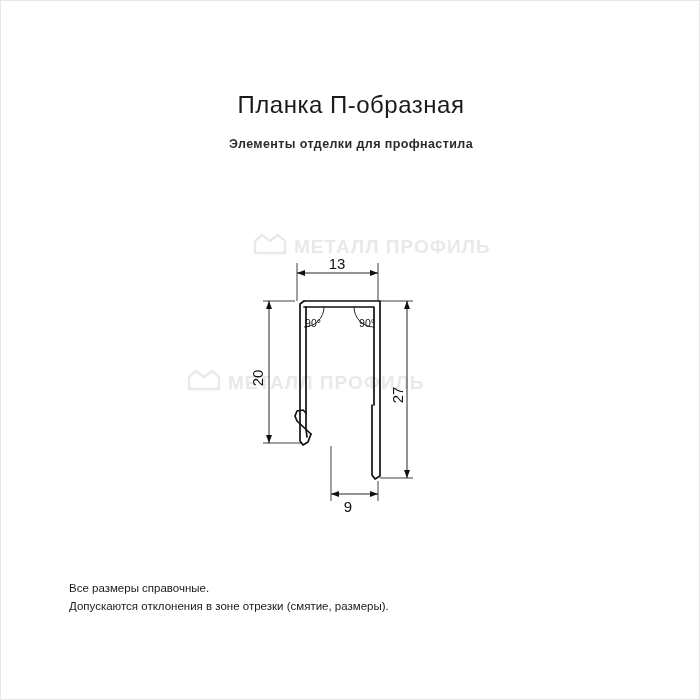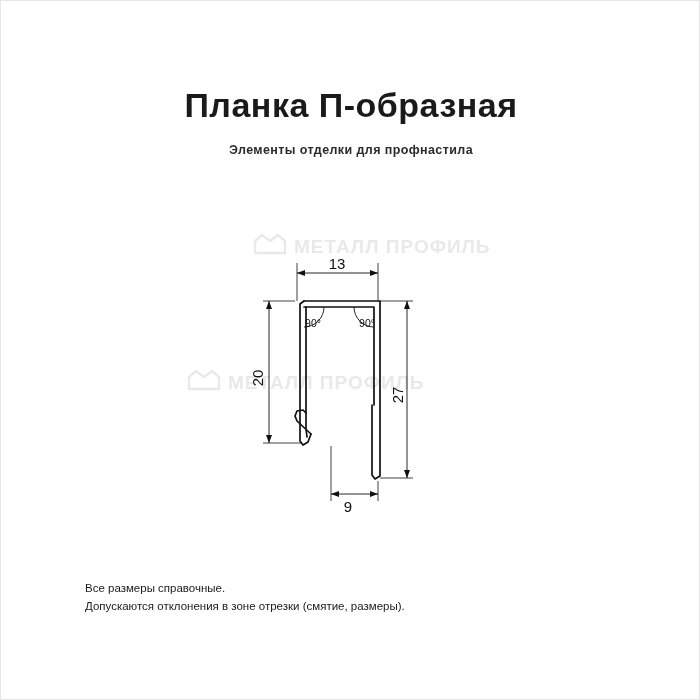--- a/index.html
+++ b/index.html
@@ -22,33 +22,33 @@
     box-sizing: border-box;
   }
   .title-block {
     position: absolute;
     top: 88px;
     left: 0;
     width: 700px;
     text-align: center;
   }
   .title-line-1 {
-    font-size: 34px;
-    font-weight: bold;
+    font-size: 24px;
+    font-weight: normal;
     letter-spacing: 0.5px;
     line-height: 32px;
   }
   .title-line-2 {
     font-size: 26px;
     font-weight: bold;
     letter-spacing: 0.5px;
     line-height: 32px;
   }
   .subtitle {
-    margin-top: 22px;
+    margin-top: 16px;
     font-size: 12.5px;
     font-weight: bold;
     letter-spacing: 0.4px;
     color: #2b2b2b;
   }
   .watermarks {
     position: absolute;
     inset: 0;
     pointer-events: none;
   }
@@ -68,21 +68,21 @@
   }
   .wm-1 { left: 252px; top: 232px; }
   .wm-2 { left: 186px; top: 368px; }
   .drawing {
     position: absolute;
     left: 0;
     top: 0;
   }
   .notes {
     position: absolute;
-    left: 84px;
+    left: 68px;
     top: 578px;
     font-size: 11.5px;
     line-height: 18px;
     color: #1a1a1a;
   }
   .notes div { white-space: nowrap; }
   svg text {
     font-family: "Liberation Sans", sans-serif;
     fill: #111111;
   }

